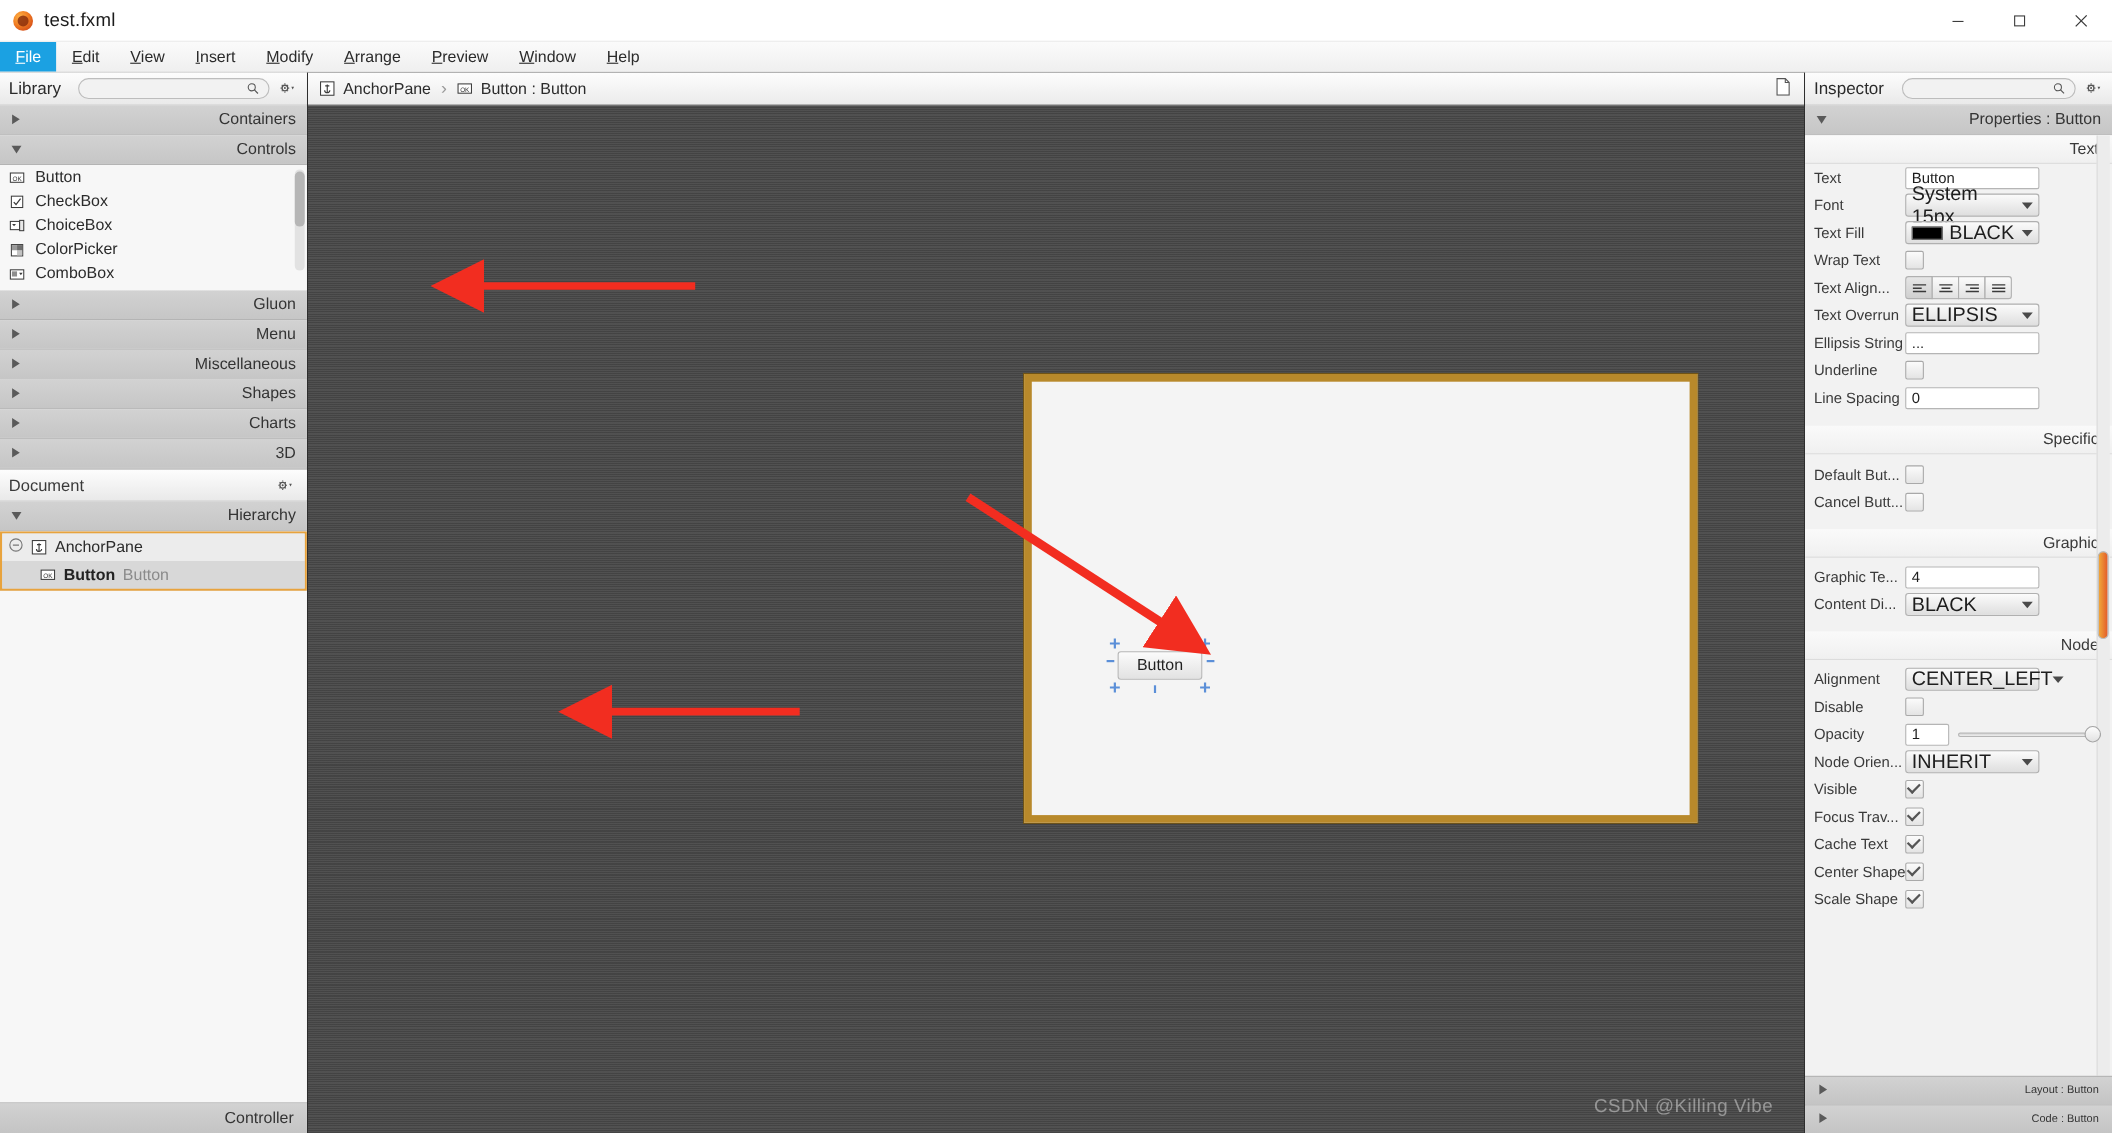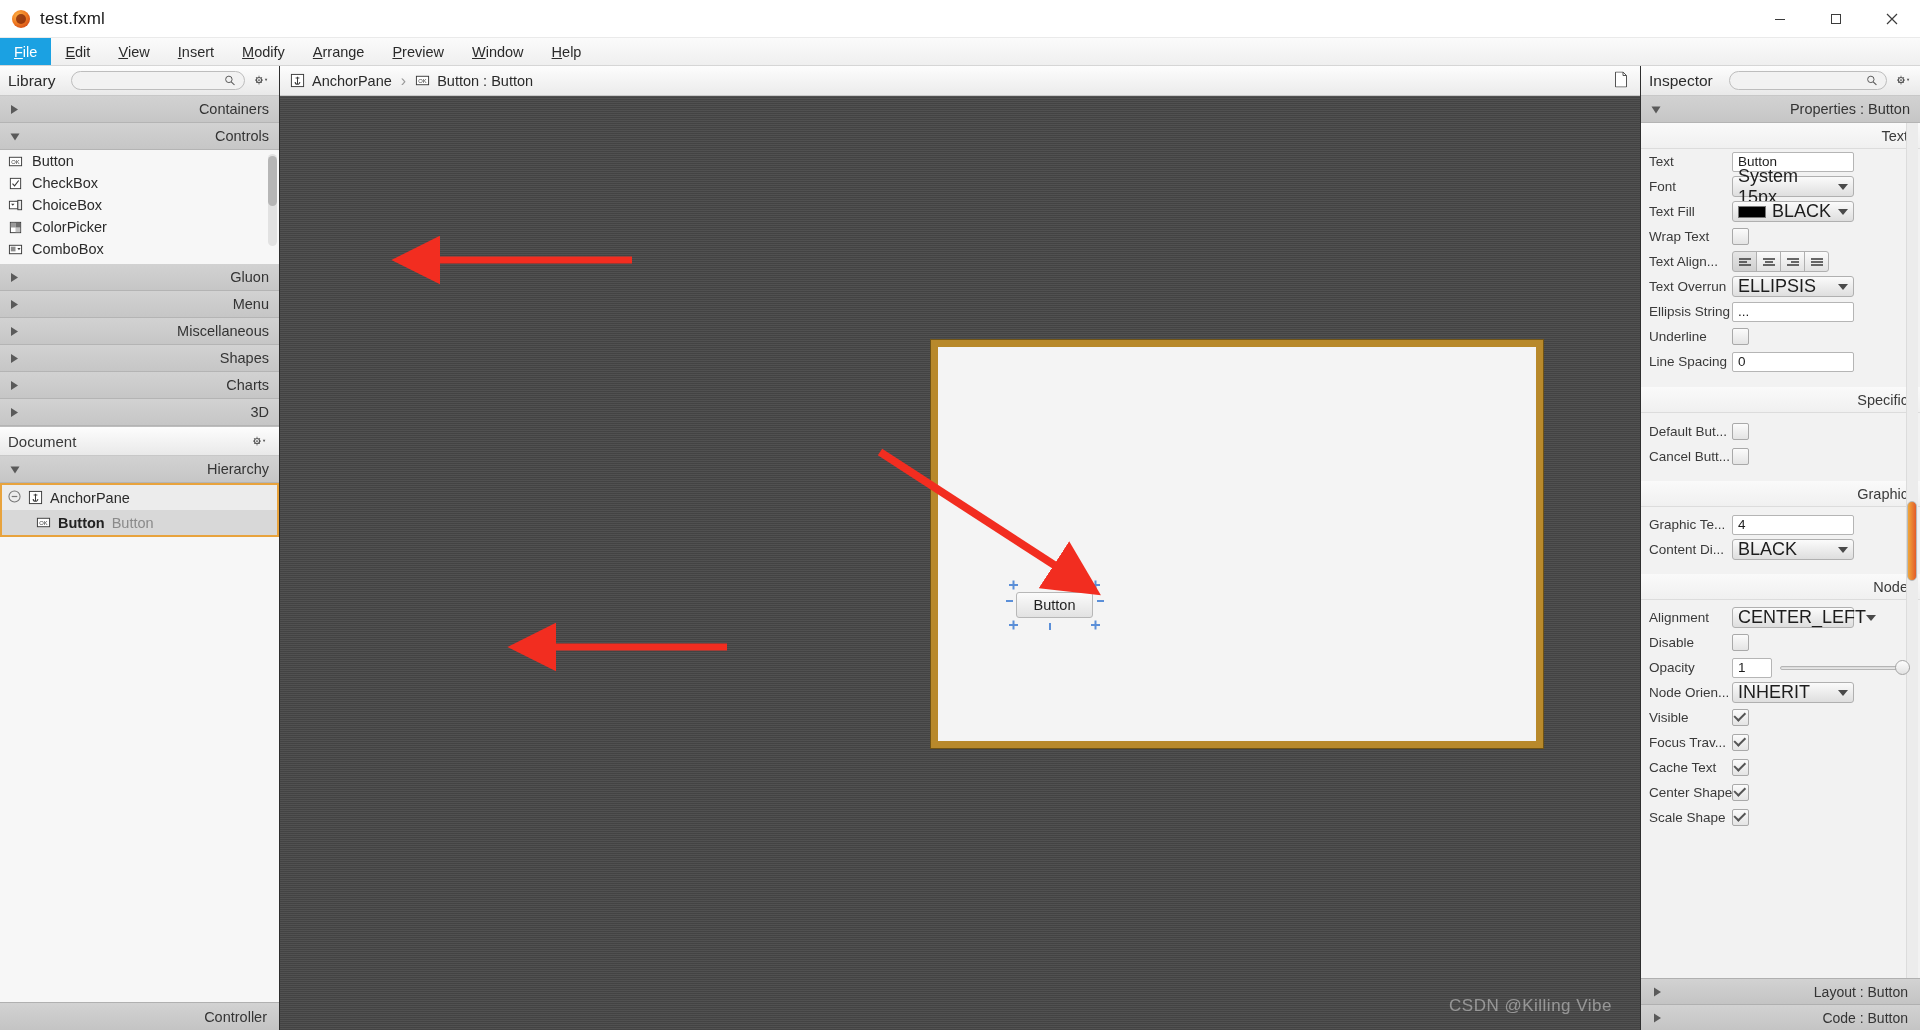--- a/index.html
+++ b/index.html
@@ -172,21 +172,21 @@
   .align-btn:last-child{ border-radius:0 3px 3px 0; }
   .swatch{ width:28px;height:12px;background:#000; border:1px solid #777; margin-right:6px; }
   .slider{ flex:1 1 auto; height:20px; display:flex; align-items:center; margin-left:8px; margin-right:10px; position:relative; }
   .slider .track{ height:4px; width:100%; background:linear-gradient(#d8d8d8,#eaeaea); border:1px solid #b5b5b5; border-radius:3px; }
   .slider .knob{ position:absolute; right:0; width:15px;height:15px;border-radius:50%;
     background:linear-gradient(#fdfdfd,#e2e2e2); border:1px solid #a4a4a4; }
   .insp-foot{ flex:0 0 auto; }
   .foot-bar{
     height:26px; background:linear-gradient(#d2d2d2,#c4c4c4); border-top:1px solid #b0b0b0;
     display:flex; align-items:center; justify-content:flex-end; padding-right:12px;
-    font-size:14px; color:#343434; position:relative;
+    font-size:10px; color:#343434; position:relative;
   }
   .foot-bar .tri{ position:absolute; left:12px; top:50%; transform:translateY(-50%); }
 
   .scroll-track{
     position:absolute; right:2px; top:0; width:12px; bottom:0; background:#ececec;
     border-left:1px solid #dcdcdc;
   }
   .scroll-thumb{
     position:absolute; right:3px; width:10px; border-radius:5px;
     background:linear-gradient(90deg,#f0a73a,#e35c2a); border:1px solid #b9b9b9;

